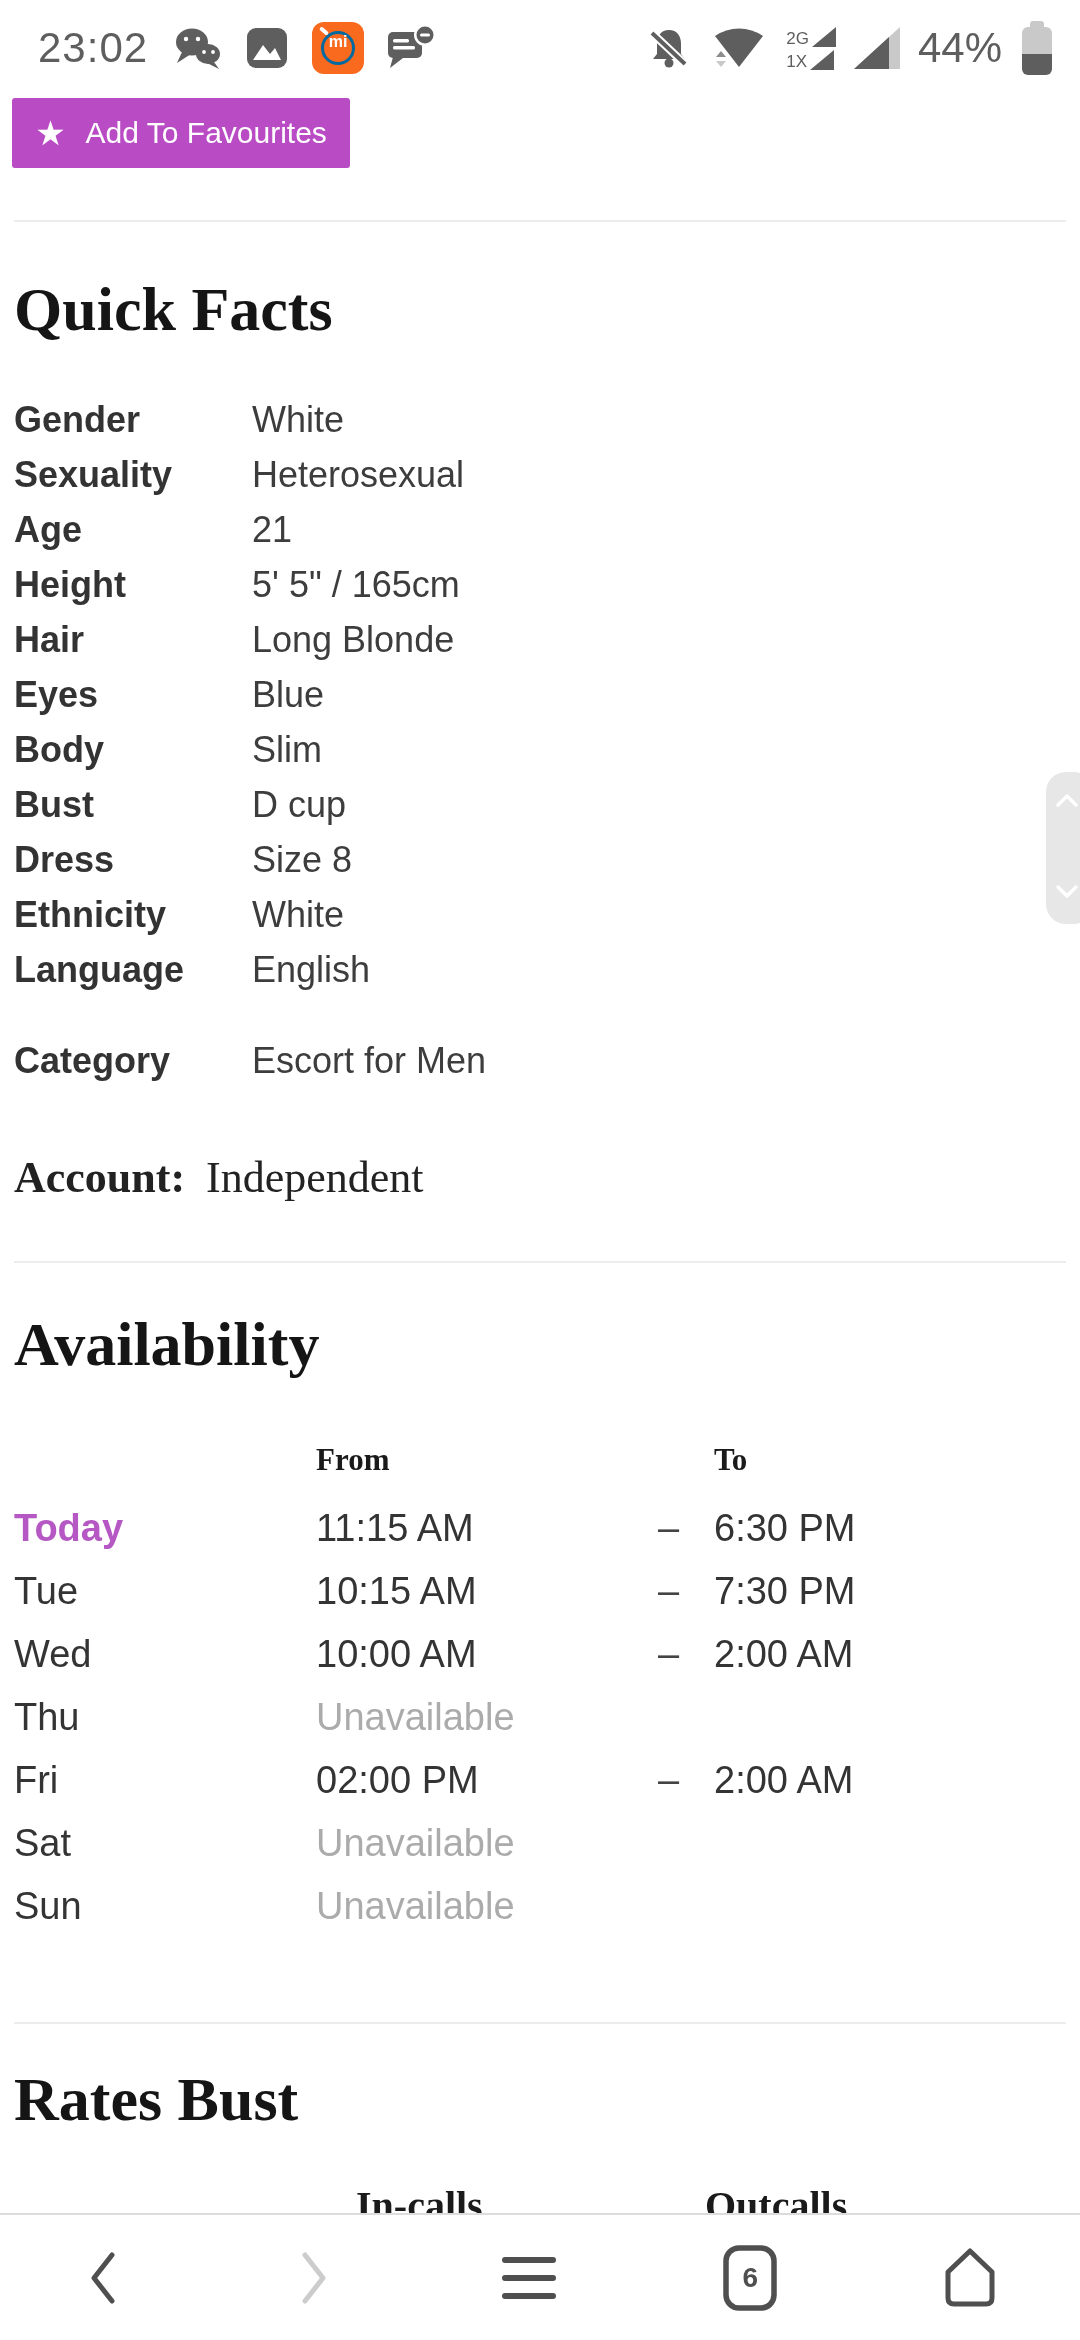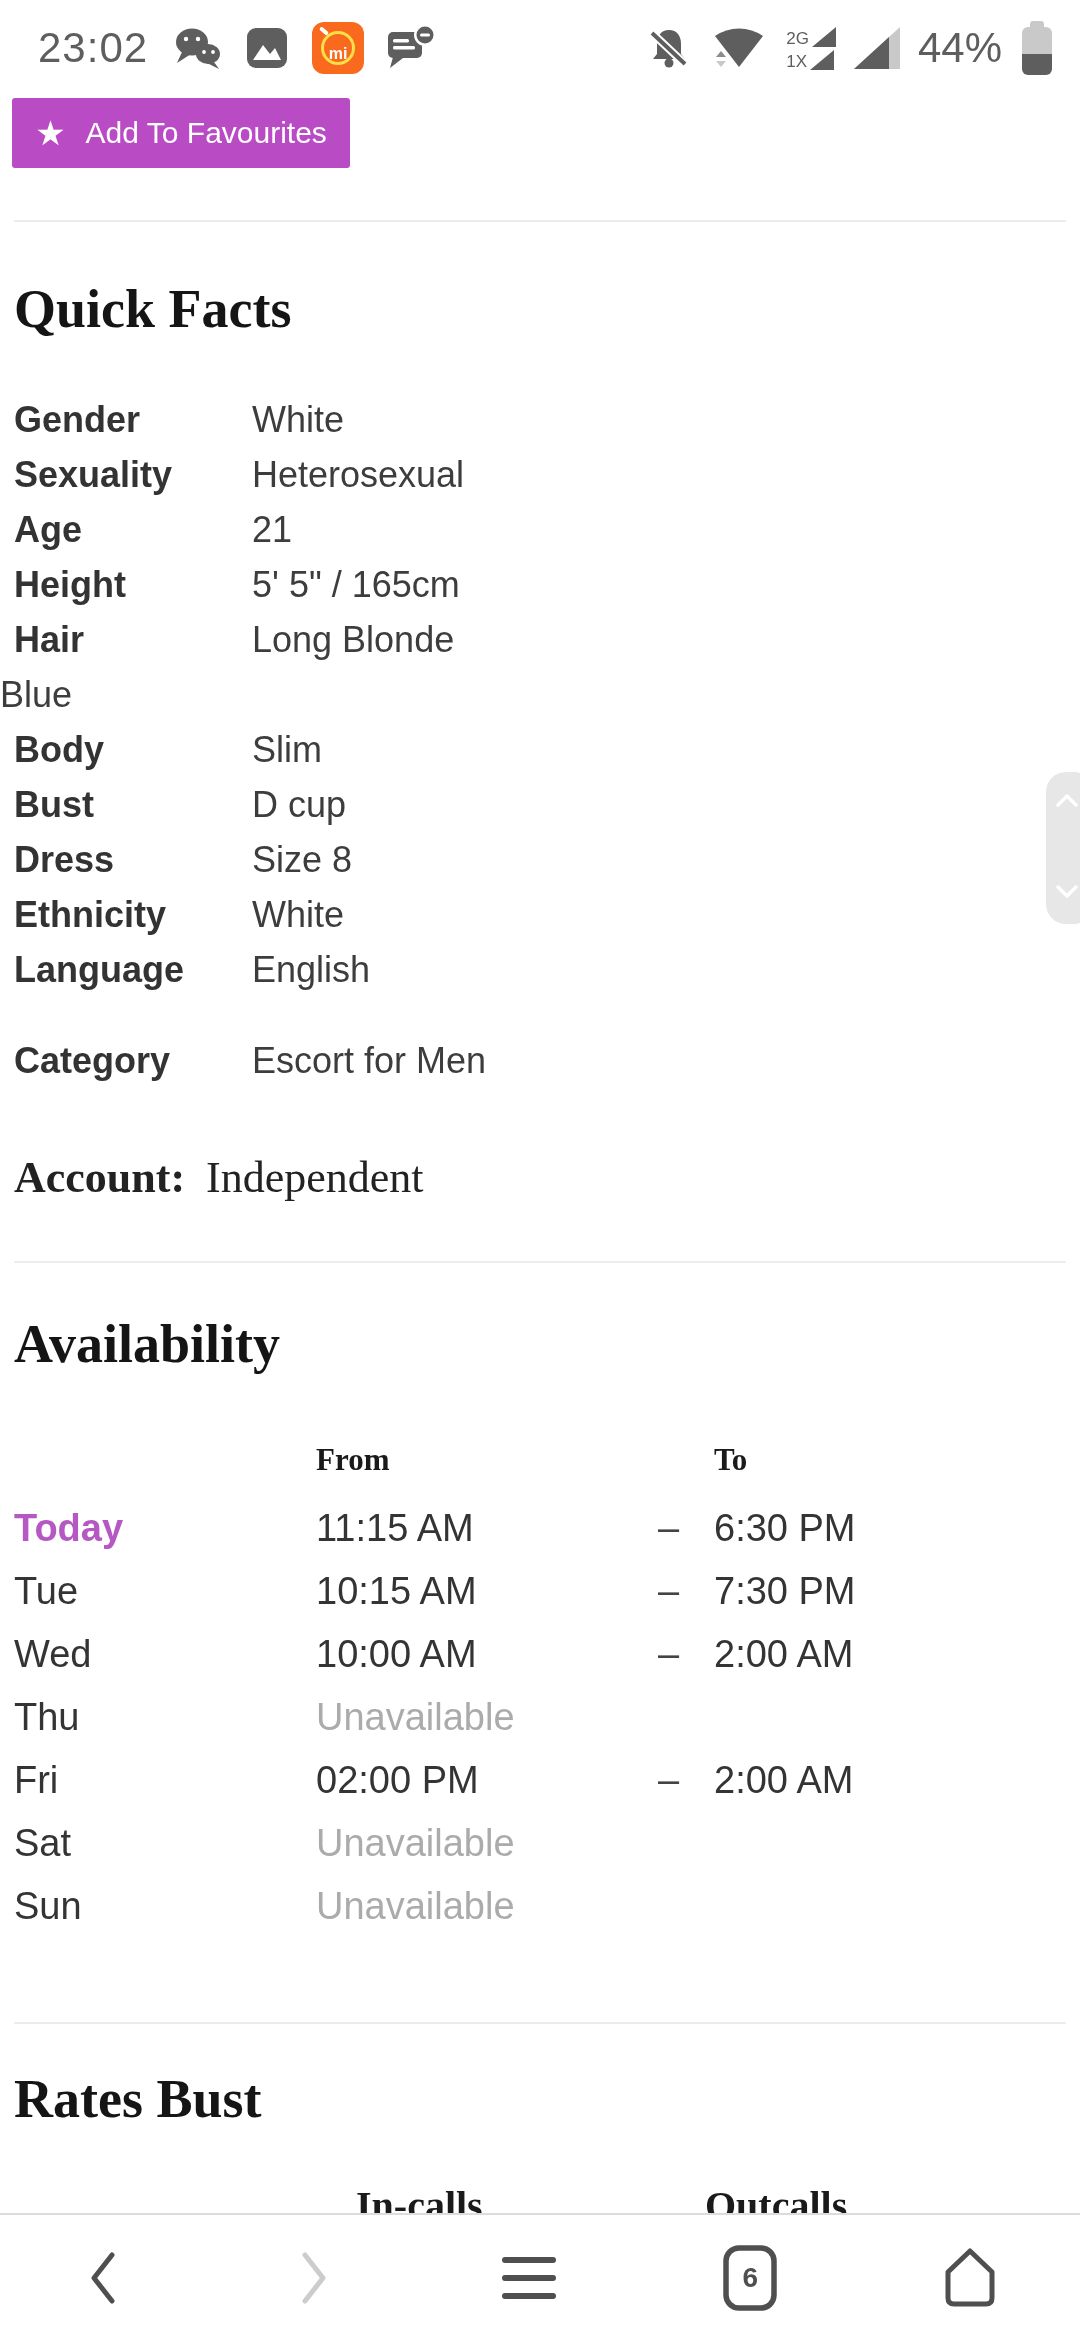--- a/index.html
+++ b/index.html
@@ -20,22 +20,22 @@
   }
   .sb-time { font-size: 42px; color: #5e5e5e; letter-spacing: 1px; }
   .sb-left-icons { display: flex; align-items: center; gap: 22px; margin-left: 26px; }
   .sb-right { margin-left: auto; display: flex; align-items: center; gap: 18px; }
   .sb-icon { display: inline-flex; align-items: center; justify-content: center; }
   .mi-badge {
     width: 52px; height: 52px; border-radius: 12px; background: #f96a1e;
     display: flex; align-items: center; justify-content: center; position: relative;
   }
   .mi-ring {
-    width: 34px; height: 34px; border: 3px solid #fde047; border-radius: 50%;
-    display: flex; align-items: flex-end; justify-content: center;
+    width: 34px; height: 34px; border: 3px solid #0369a1; border-radius: 50%;
+    display: flex; align-items: flex-start; justify-content: center;
   }
   .mi-ring span { color: #fff; font-size: 16px; font-weight: bold; line-height: 1; }
   .mi-tick { position: absolute; left: 7px; top: 7px; width: 10px; height: 4px; background: #fff; border-radius: 2px; transform: rotate(40deg); }
   .signal-stack { display: flex; flex-direction: column; gap: 3px; }
   .signal-row { display: flex; align-items: flex-end; gap: 3px; }
   .signal-label { font-size: 17px; color: #5e5e5e; line-height: 1; }
   .sb-batt-pct { font-size: 42px; color: #5e5e5e; }
   .battery { width: 30px; height: 54px; position: relative; margin-left: 2px; }
   .battery .nub { position: absolute; top: 0; left: 8px; width: 14px; height: 7px; background: #c9c9c9; border-radius: 3px 3px 0 0; }
   .battery .cell {
@@ -53,21 +53,21 @@
   .fav-btn .star { font-size: 34px; line-height: 1; color: #fff; }
   .fav-btn .lbl { font-size: 30px; }
 
   
   .divider { border: none; border-top: 2px solid #ececec; margin: 0 14px; }
   .divider-1 { margin-top: 52px; }
   .divider-2 { margin-top: 58px; }
   .divider-3 { margin-top: 84px; }
   h1.section-title {
     font-family: "Liberation Serif", serif; font-weight: 700; color: #151515;
-    font-size: 54px; line-height: 66px; margin: 54px 0 0 14px; letter-spacing: 0;
+    font-size: 62px; line-height: 66px; margin: 54px 0 0 14px; letter-spacing: 0;
   }
   h1.rates-title { margin-top: 42px; }
   h1.avail-title { margin-top: 48px; }
 
   
   .facts { margin-top: 50px; }
   .fact-row { display: flex; height: 55px; align-items: center; }
   .fact-label { width: 252px; padding-left: 14px; font-weight: 700; font-size: 36px; color: #333; }
   .fact-value { font-size: 36px; color: #3d3d3d; }
   .fact-row.category { margin-top: 36px; }
@@ -229,20 +229,21 @@
     </div>
     <div class="fact-row">
       <span class="fact-label">Height</span>
       <span class="fact-value">5' 5" / 165cm</span>
     </div>
     <div class="fact-row">
       <span class="fact-label">Hair</span>
       <span class="fact-value">Long Blonde</span>
     </div>
     <div class="fact-row">
+      <span class="fact-label">Eyes</span>
       <span class="fact-value">Blue</span>
     </div>
     <div class="fact-row">
       <span class="fact-label">Body</span>
       <span class="fact-value">Slim</span>
     </div>
     <div class="fact-row">
       <span class="fact-label">Bust</span>
       <span class="fact-value">D cup</span>
     </div>

